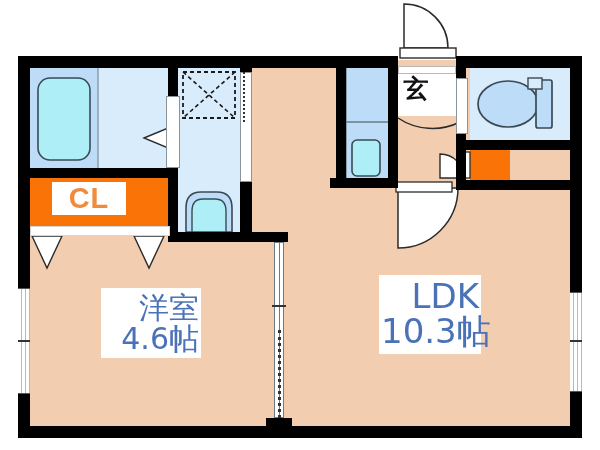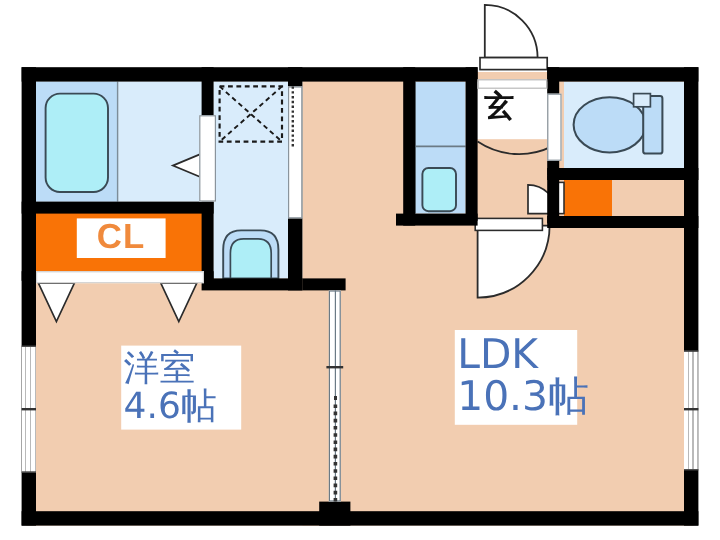--- a/index.html
+++ b/index.html
@@ -8,21 +8,21 @@
   #plan{position:relative;width:600px;height:450px;background:#ffffff;}
   .abs{position:absolute;box-sizing:border-box;}
   .wall{background:#000000;}
   .floor{background:#f2cdb0;}
   .water{background:#d9ecfb;}
   .watermid{background:#bcdcf7;}
   .orange{background:#f97306;}
   .white{background:#ffffff;}
   .thinline{background:#6b7a85;}
   .lbl{position:absolute;background:#ffffff;color:#4a72b8;
-       text-align:left;line-height:1.04;white-space:nowrap;
+       text-align:right;line-height:1.04;white-space:nowrap;
        font-family:"DejaVu Sans","Liberation Sans",sans-serif;}
   .lbl .l1{display:block;}
   .lbl .l2{display:block;}
   .cl-lbl{position:absolute;background:#ffffff;color:#f08a3c;
           font-size:29px;font-weight:bold;letter-spacing:1px;
           text-align:center;line-height:1;padding:2px 6px;}
   .gen-lbl{position:absolute;background:#ffffff;color:#111111;
            font-size:25px;font-weight:bold;text-align:center;line-height:1;
            font-family:"DejaVu Sans","Liberation Sans",sans-serif;}
   svg{position:absolute;left:0;top:0;overflow:visible;}
@@ -157,21 +157,21 @@
   <div class="lbl" style="left:101px;top:288px;width:96px;padding:4px 2px;font-size:30px;">
     <span class="l1">洋室</span>
     <span class="l2">4.6帖</span>
   </div>
 
   <div class="lbl" style="left:379px;top:275px;width:98px;padding:4px 2px;font-size:34px;">
     <span class="l1">LDK</span>
     <span class="l2">10.3帖</span>
   </div>
 
-  <div class="cl-lbl" style="left:64px;top:182px;width:62px;">
+  <div class="cl-lbl" style="left:52px;top:182px;width:62px;">
     <span>CL</span>
   </div>
 
   <div class="gen-lbl" style="left:401px;top:76px;width:30px;">
     <span>玄</span>
   </div>
 
 </div>
 
 </body></html>

